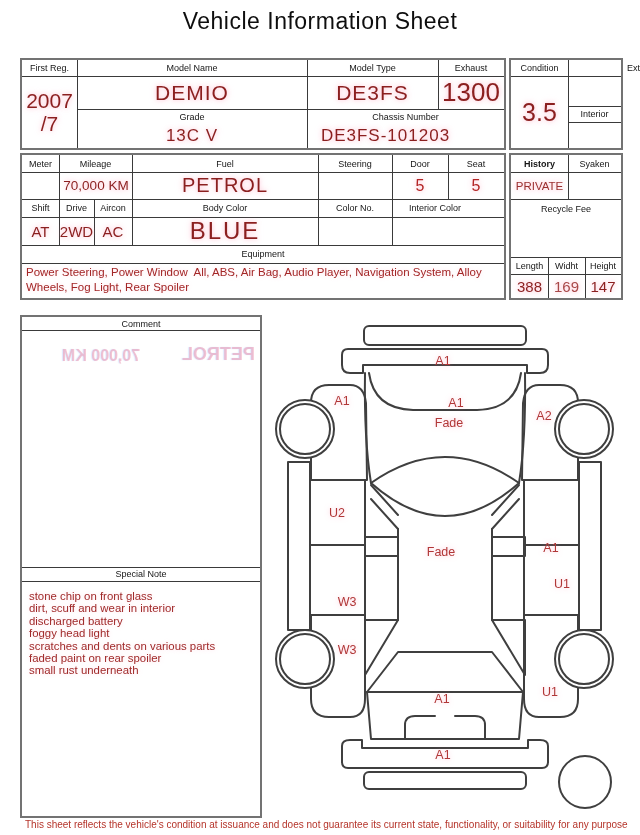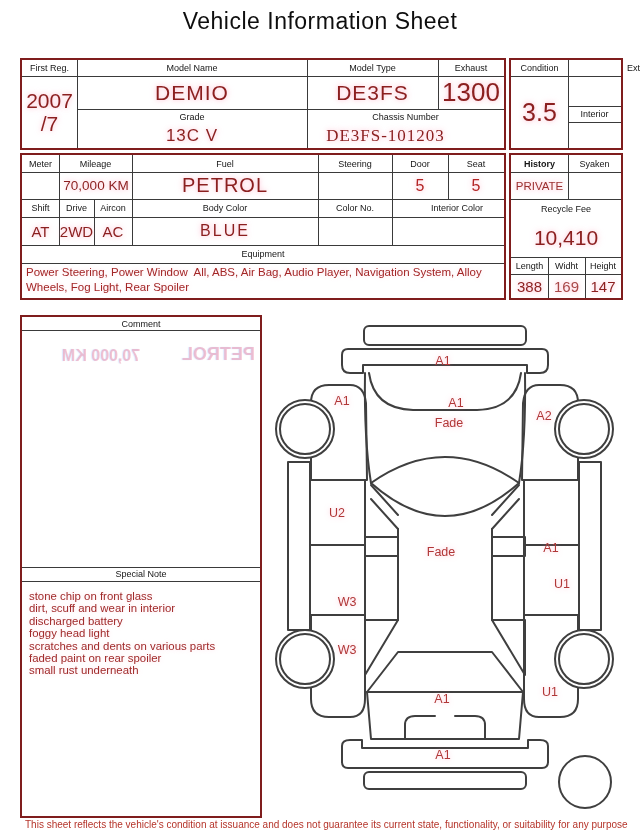--- a/index.html
+++ b/index.html
@@ -1,20 +1,20 @@
 <!DOCTYPE html>
 <html><head>
 <meta charset="utf-8">
 <style>
   html,body{margin:0;padding:0;background:#ffffff;}
   .sheet{
     position:relative;width:640px;height:835px;background:#fff;
     font-family:"Liberation Sans", sans-serif;overflow:hidden;
   }
-  .box{position:absolute;border:2px solid #7f1d1d;box-sizing:border-box;background:#fff;}
+  .box{position:absolute;border:2px solid #737373;box-sizing:border-box;background:#fff;}
   .vl{position:absolute;width:1px;background:#3a3a3a;}
   .hl{position:absolute;height:1px;background:#3a3a3a;}
   .cell{position:absolute;display:flex;align-items:center;justify-content:center;box-sizing:border-box;}
   .hdr{font-size:9px;color:#161616;white-space:nowrap;}
   .val{color:#8b1f1f;white-space:nowrap;
        text-shadow:0 0 4px rgba(255,150,180,.50),0 0 9px rgba(255,170,200,.33);}
   .title{
     position:absolute;left:0;top:8px;width:100%;text-align:center;
     font-size:23px;letter-spacing:.5px;color:#0e0e0e;
   }
@@ -66,21 +66,21 @@
     <div class="cell hdr" style="left:285px;top:0;width:131px;height:16px;">Model Type</div>
     <div class="cell val" style="left:285px;top:16px;width:131px;height:33px;font-size:21px;letter-spacing:1px;">DE3FS</div>
 
     <div class="cell hdr" style="left:416px;top:0;width:66px;height:16px;">Exhaust</div>
     <div class="cell val" style="left:416px;top:16px;width:66px;height:33px;font-size:26px;">1300</div>
 
     <div class="cell hdr" style="left:55px;top:49px;width:230px;height:15px;">Grade</div>
     <div class="cell val" style="left:55px;top:64px;width:230px;height:24px;font-size:17px;letter-spacing:1px;">13C V</div>
 
     <div class="cell hdr" style="left:285px;top:49px;width:197px;height:15px;">Chassis Number</div>
-    <div class="cell val" style="left:285px;top:64px;width:157px;height:24px;font-size:17px;letter-spacing:1px;font-family:Liberation Serif, serif;">DE3FS-101203</div>
+    <div class="cell val" style="left:285px;top:64px;width:157px;height:24px;font-size:17px;letter-spacing:1px;">DE3FS-101203</div>
   </div>
 
   <div class="box" style="left:509px;top:58px;width:114px;height:92px;">
     <div class="vl" style="left:57px;top:0;height:88px;"></div>
     <div class="hl" style="left:0;top:16px;width:110px;"></div>
     <div class="hl" style="left:57px;top:46px;width:53px;"></div>
     <div class="hl" style="left:57px;top:62px;width:53px;"></div>
 
     <div class="cell hdr" style="left:0;top:0;width:57px;height:16px;">Condition</div>
     <div class="cell val" style="left:0;top:16px;width:57px;height:72px;font-size:25px;">3.5</div>
@@ -115,46 +115,45 @@
     <div class="cell val" style="left:28px;top:17px;width:92px;height:27px;font-size:13.5px;">70,000 KM</div>
     <div class="cell val" style="left:110px;top:17px;width:186px;height:27px;font-size:20px;letter-spacing:1px;">PETROL</div>
     <div class="cell val" style="left:370px;top:17px;width:56px;height:27px;font-size:16px;color:#b32424;">5</div>
     <div class="cell val" style="left:426px;top:17px;width:56px;height:27px;font-size:16px;color:#b32424;">5</div>
 
     <div class="cell hdr" style="left:0;top:44px;width:37px;height:18px;">Shift</div>
     <div class="cell hdr" style="left:37px;top:44px;width:35px;height:18px;">Drive</div>
     <div class="cell hdr" style="left:72px;top:44px;width:38px;height:18px;">Aircon</div>
     <div class="cell hdr" style="left:110px;top:44px;width:186px;height:18px;">Body Color</div>
     <div class="cell hdr" style="left:296px;top:44px;width:74px;height:18px;">Color No.</div>
-    <div class="cell hdr" style="left:370px;top:44px;width:96px;height:18px;padding-left:34px;">Interior Color</div>
+    <div class="cell hdr" style="left:348px;top:44px;width:96px;height:18px;padding-left:34px;">Interior Color</div>
 
     <div class="cell val" style="left:0;top:62px;width:37px;height:28px;font-size:15px;">AT</div>
     <div class="cell val" style="left:37px;top:62px;width:35px;height:28px;font-size:15px;">2WD</div>
     <div class="cell val" style="left:72px;top:62px;width:38px;height:28px;font-size:15px;">AC</div>
-    <div class="cell val" style="left:110px;top:62px;width:186px;height:28px;font-size:16px;letter-spacing:2px;">BLUE</div>
+    <div class="cell val" style="left:110px;top:62px;width:186px;height:28px;font-size:24px;letter-spacing:2px;">BLUE</div>
 
     <div class="cell hdr" style="left:0;top:90px;width:482px;height:18px;">Equipment</div>
     <div class="equip-text" style="left:4px;top:110px;width:476px;height:33px;">Power Steering, Power Window  All, ABS, Air Bag, Audio Player, Navigation System, Alloy Wheels, Fog Light, Rear Spoiler</div>
   </div>
 
   <div class="box" style="left:509px;top:153px;width:114px;height:147px;">
     <div class="hl" style="left:0;top:17px;width:110px;"></div>
     <div class="hl" style="left:0;top:44px;width:110px;"></div>
     <div class="hl" style="left:0;top:102px;width:110px;"></div>
     <div class="hl" style="left:0;top:119px;width:110px;"></div>
     <div class="vl" style="left:57px;top:0;height:44px;"></div>
     <div class="vl" style="left:37px;top:102px;height:41px;"></div>
     <div class="vl" style="left:74px;top:102px;height:41px;"></div>
 
     <div class="cell hdr" style="left:0;top:0;width:57px;height:17px;font-weight:bold;">History</div>
     <div class="cell hdr" style="left:57px;top:0;width:53px;height:17px;">Syaken</div>
     <div class="cell val" style="left:0;top:17px;width:57px;height:27px;font-size:11.5px;color:#9b2f2f;">PRIVATE</div>
 
     <div class="cell hdr" style="left:0;top:44px;width:110px;height:20px;">Recycle Fee</div>
-    <div class="cell val" style="left:0;top:64px;width:110px;height:38px;font-size:21px;">10,410</div>
 
     <div class="cell hdr" style="left:0;top:102px;width:37px;height:17px;">Length</div>
     <div class="cell hdr" style="left:37px;top:102px;width:37px;height:17px;">Widht</div>
     <div class="cell hdr" style="left:74px;top:102px;width:36px;height:17px;">Height</div>
     <div class="cell val" style="left:0;top:119px;width:37px;height:24px;font-size:15px;">388</div>
     <div class="cell val" style="left:37px;top:119px;width:37px;height:24px;font-size:15px;color:#a84848;">169</div>
     <div class="cell val" style="left:74px;top:119px;width:36px;height:24px;font-size:15px;">147</div>
   </div>
 
   <div class="box" style="left:20px;top:315px;width:242px;height:503px;">

